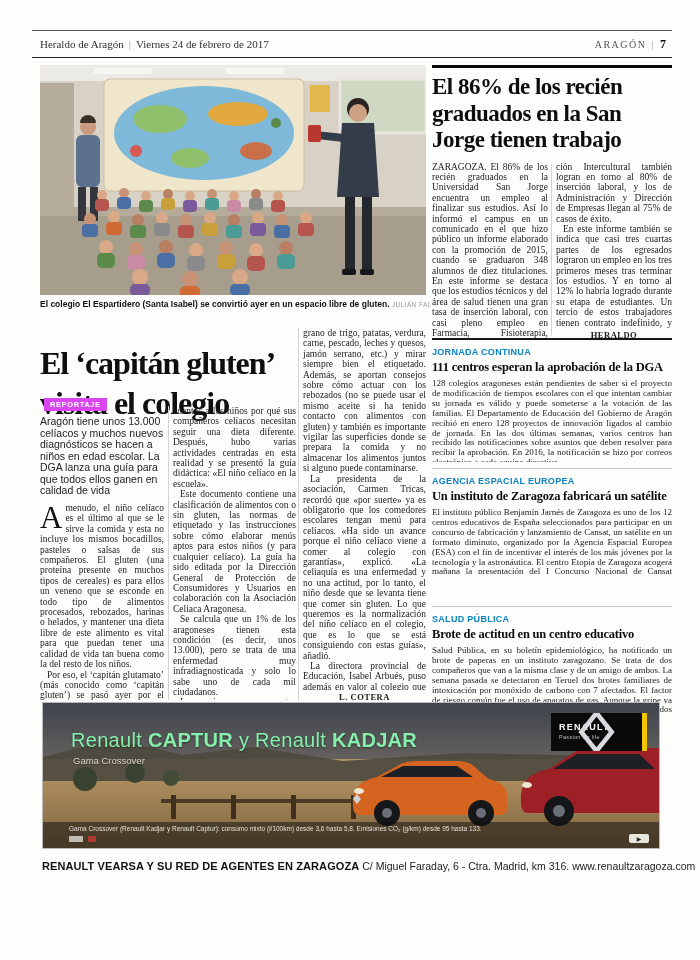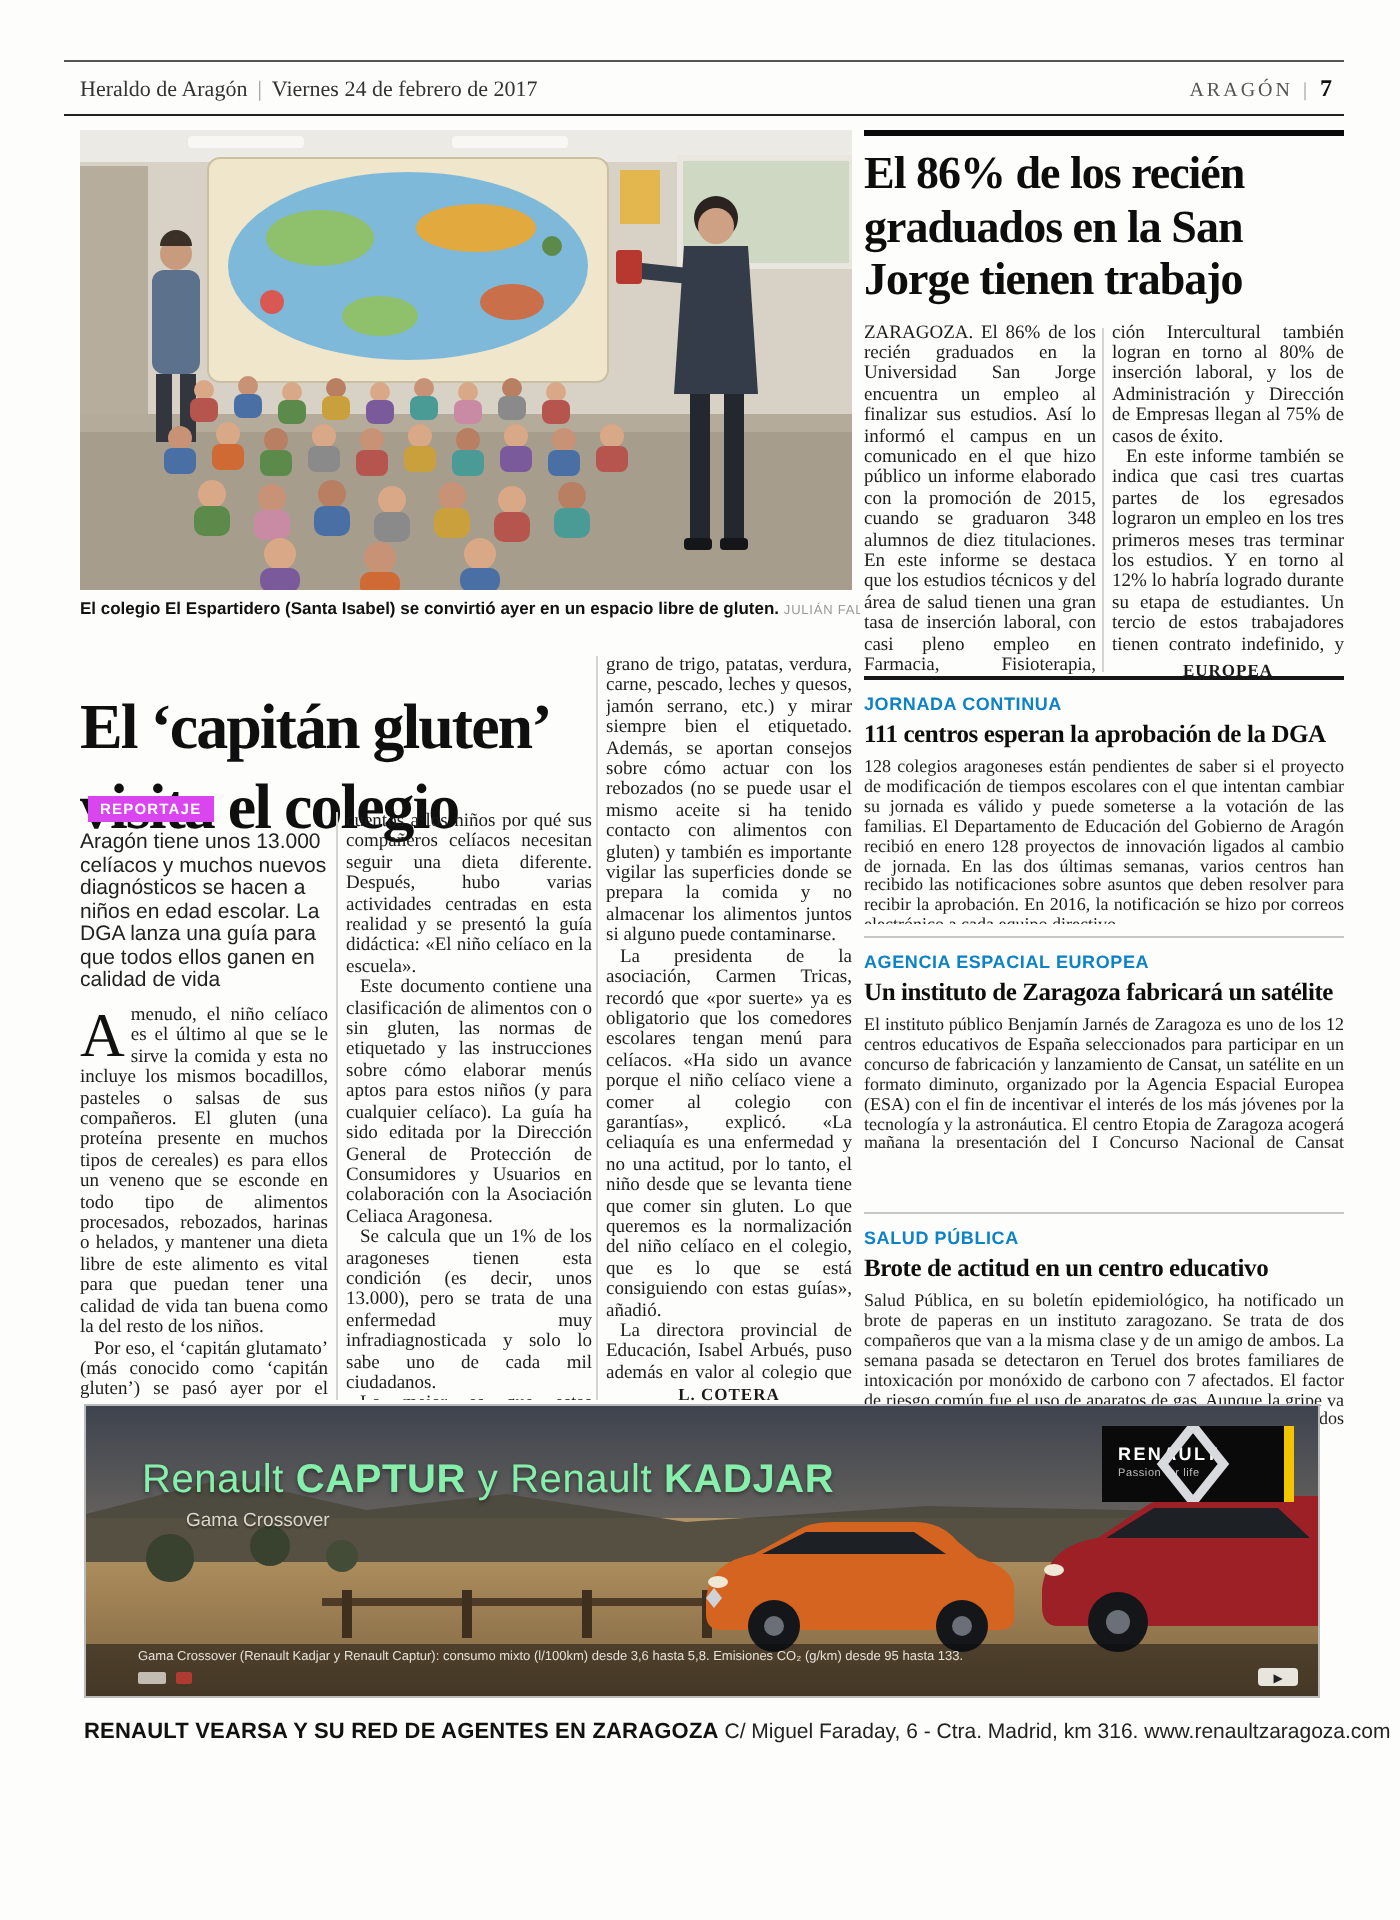--- a/index.html
+++ b/index.html
@@ -62,21 +62,21 @@
   .brief-h{font-size:12.5px;font-weight:bold;letter-spacing:-.2px;white-space:nowrap;overflow:hidden;margin:0 0 4px;color:#0d0d0d;}
   .brief-body{font-size:9px;line-height:9.9px;text-align:justify;color:#1c1c1c;margin:0;}
 
   
   .ad{position:absolute;left:42px;top:702px;width:616px;height:145px;overflow:hidden;background:#4a4f58;border:1px solid #bbb;}
   .ad svg{position:absolute;left:0;top:0;width:100%;height:100%;}
   .ad-headline{position:absolute;left:28px;top:26px;color:#86efac;font-family:"Liberation Sans",sans-serif;
                font-size:20px;letter-spacing:.3px;text-shadow:0 1px 2px rgba(0,0,0,.45);white-space:nowrap;}
   .ad-headline .model{font-weight:bold;}
   .ad-sub{position:absolute;left:30px;top:52px;color:#d9d6cc;font-family:"Liberation Sans",sans-serif;
-          font-size:9.5px;text-shadow:0 1px 1px rgba(0,0,0,.4);margin-left:20px;}
+          font-size:9.5px;text-shadow:0 1px 1px rgba(0,0,0,.4);}
   .brand-box{position:absolute;right:12px;top:10px;width:96px;height:38px;background:#0a0a0a;
              border-right:5px solid #f2c500;display:flex;align-items:center;gap:6px;padding:0 6px 0 8px;box-sizing:border-box;}
   .brand-text{display:flex;flex-direction:column;line-height:1;}
   .brand-name{color:#fff;font-family:"Liberation Sans",sans-serif;font-size:9px;font-weight:bold;letter-spacing:1.2px;}
   .brand-tag{color:#bdbdbd;font-family:"Liberation Sans",sans-serif;font-size:5.5px;margin-top:3px;letter-spacing:.3px;}
   .fineprint-bar{position:absolute;left:0;right:0;bottom:0;height:26px;background:rgba(12,12,12,.5);
                  color:#e6e2d8;font-family:"Liberation Sans",sans-serif;font-size:6.5px;padding:3px 10px 0 26px;box-sizing:border-box;}
   .ad-mini{display:flex;justify-content:space-between;align-items:center;margin-top:2px;}
   .mini-left{display:flex;gap:5px;align-items:center;}
   .chip{display:inline-block;width:14px;height:6px;background:#d8d4ca;border-radius:1px;opacity:.85;}
@@ -305,21 +305,21 @@
     <div class="ra-body">
       <div class="col ra-c1">
         <p class="nofirst">ZARAGOZA. El 86% de los recién graduados en la Universidad San Jorge encuentra un empleo al finalizar sus estudios. Así lo informó el campus en un comunicado en el que hizo público un informe elaborado con la promoción de 2015, cuando se graduaron 348 alumnos de diez titulaciones. En este informe se destaca que los estudios técnicos y del área de salud tienen una gran tasa de inserción laboral, con casi pleno empleo en Farmacia, Fisioterapia, Ingeniería Informática y Arquitectura.</p>
 
       </div>
       <div class="vrule ra-vr"></div>
       <div class="col ra-c2">
         <p class="nofirst">ción Intercultural también logran en torno al 80% de inserción laboral, y los de Administración y Dirección de Empresas llegan al 75% de casos de éxito.</p>
         <p>En este informe también se indica que casi tres cuartas partes de los egresados lograron un empleo en los tres primeros meses tras terminar los estudios. Y en torno al 12% lo habría logrado durante su etapa de estudiantes. Un tercio de estos trabajadores tienen contrato indefinido, y la gran mayoría trabajan en empleos a tiempo completo.</p>
       </div>
-      <p class="byline ra-byline">EUROPEA</p>
+      <p class="byline ra-byline">HERALDO</p>
     </div>
 
     <div class="brief b1">
       <div class="brief-rule-dark"></div>
       <div class="kicker" style="color:#0d82c4;">JORNADA CONTINUA</div>
       <h3 class="brief-h">111 centros esperan la aprobación de la DGA</h3>
       <p class="brief-body">128 colegios aragoneses están pendientes de saber si el proyecto de modificación de tiempos escolares con el que intentan cambiar su jornada es válido y puede someterse a la votación de las familias. El Departamento de Educación del Gobierno de Aragón recibió en enero 128 proyectos de innovación ligados al cambio de jornada. En las dos últimas semanas, varios centros han recibido las notificaciones sobre asuntos que deben resolver para recibir la aprobación. En 2016, la notificación se hizo por correos electrónico a cada equipo directivo.</p>
     </div>
     <div class="brief b2">
       <div class="brief-rule-light"></div>

